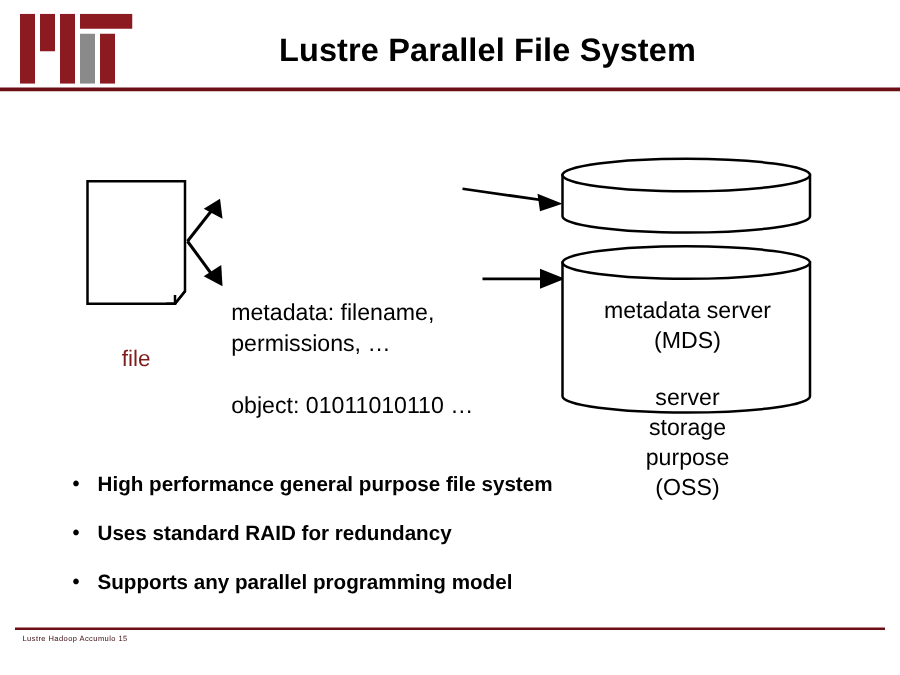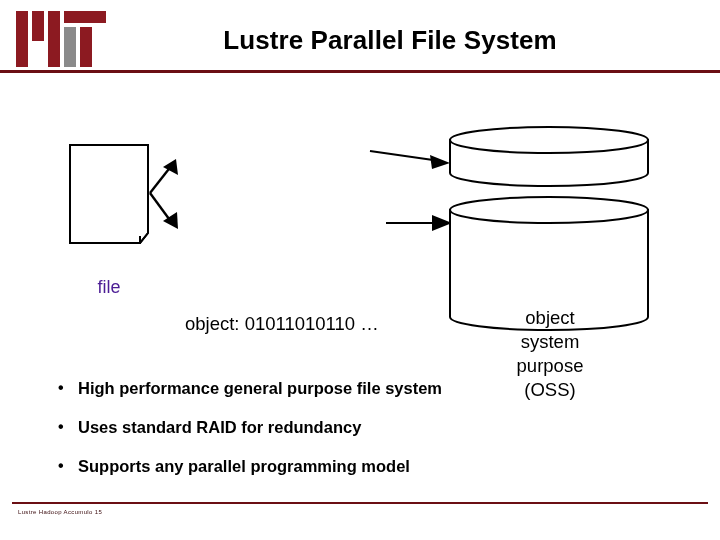--- a/index.html
+++ b/index.html
@@ -32,21 +32,21 @@
 
   .dgm-text{
     position:absolute;color:#000;font-size:18.5px;line-height:25px;
     white-space:nowrap;
   }
   .t-meta{left:185px;top:142px;}
   .t-obj {left:185px;top:216px;text-align:right;}
 
   .file-label{
     position:absolute;left:70px;top:182px;width:78px;
-    text-align:center;font-size:18px;color:#4c1d95;
+    text-align:center;font-size:18px;color:#7f1d1d;
   }
 
   .cyl-label{
     position:absolute;text-align:center;color:#000;
     font-size:18.5px;line-height:24px;white-space:nowrap;
   }
   .lbl-mds{left:452px;top:141px;width:196px;}
   .lbl-oss{left:452px;top:211px;width:196px;}
 
   
@@ -116,29 +116,37 @@
       </g>
 
       <g fill="#fff" stroke="#000" stroke-width="2">
         <path d="M450 115 L450 222 A99 13 0 0 0 648 222 L648 115 Z"></path>
         <ellipse cx="549" cy="115" rx="99" ry="13"></ellipse>
       </g>
     </svg>
 
     <div class="file-label">file</div>
 
+    <div class="dgm-text t-meta">
+      <div>metadata: filename,</div>
+      <div>permissions, …</div>
+    </div>
 
     <div class="dgm-text t-obj">
       <div>object: 01011010110 …</div>
     </div>
 
+    <div class="cyl-label lbl-mds">
+      <div>metadata server</div>
+      <div>(MDS)</div>
+    </div>
 
     <div class="cyl-label lbl-oss">
-      <div>object</div>
-      <div>system</div>
+      <div>server</div>
+      <div>storage</div>
       <div>purpose</div>
       <div>(OSS)</div>
     </div>
   </div>
 
   <div class="bullets">
     <div class="bullet">
       <span class="dot">•</span>
       <span class="btxt">High performance general purpose file system</span>
     </div>

